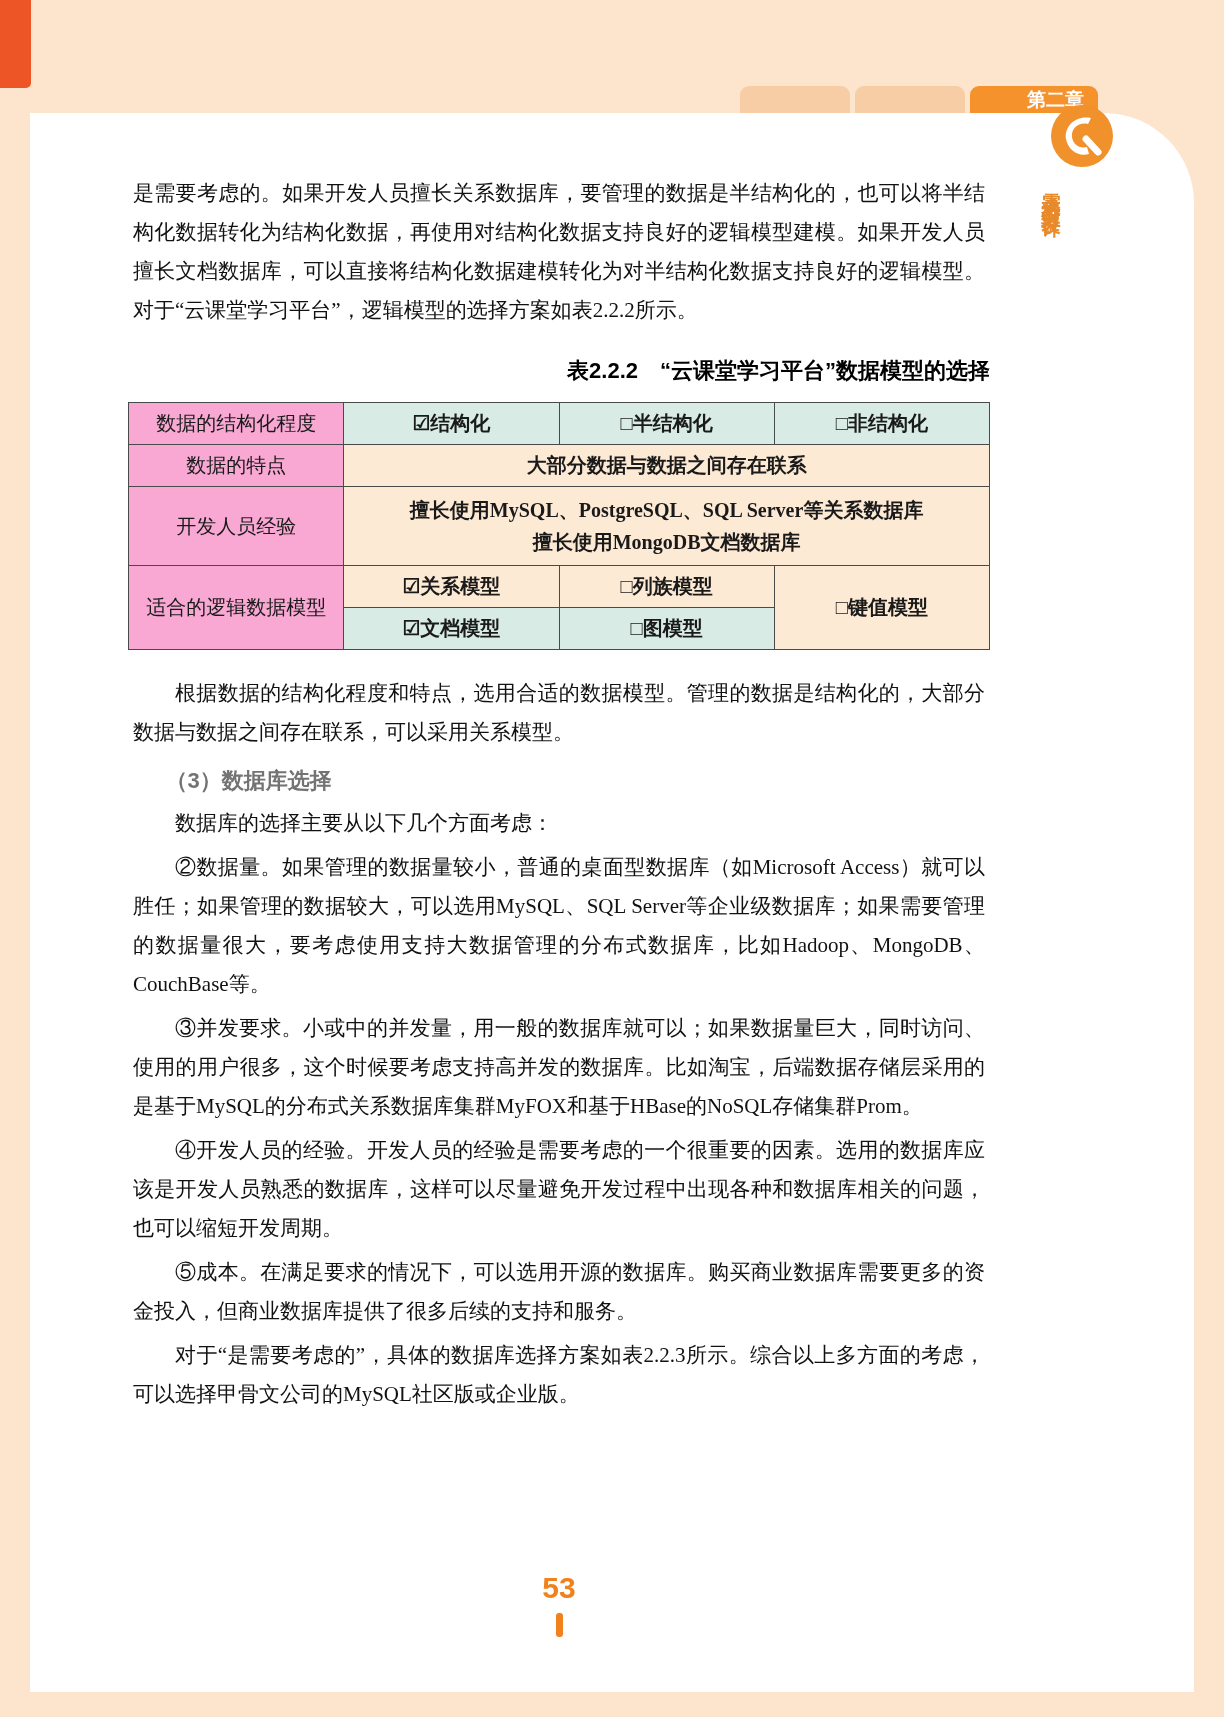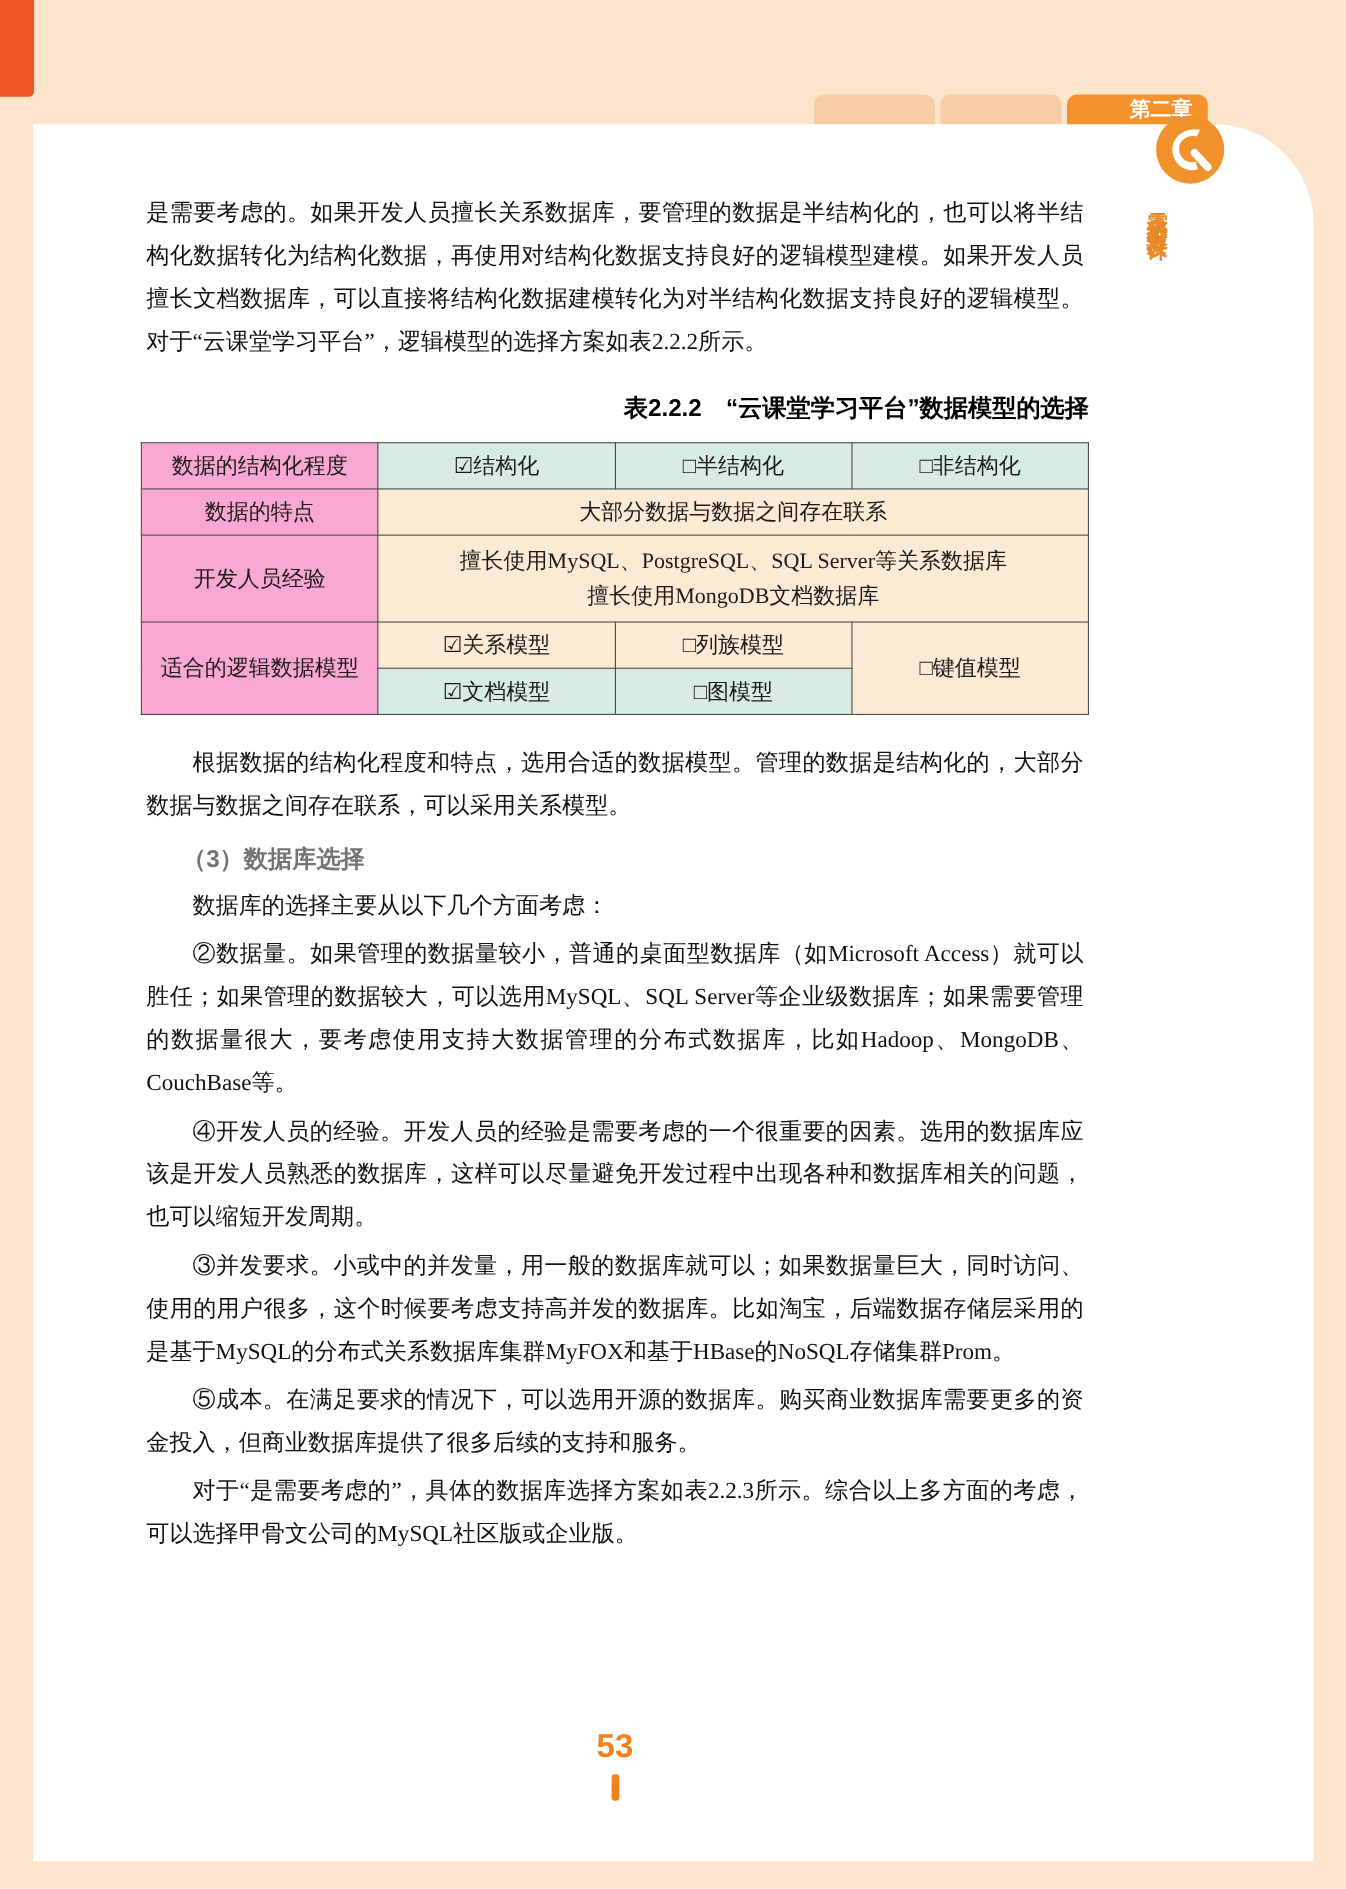--- a/index.html
+++ b/index.html
@@ -78,20 +78,21 @@
 
   table.model-table{
     width:100%;border-collapse:collapse;
     table-layout:fixed;
     margin-bottom:24px;
   }
   .model-table th,.model-table td{
     border:1.2px solid #4a4a4a;
     font-size:20px;color:#1a1a1a;
     padding:7px 6px;
+    font-weight:bold;
   }
   .model-table th{
     background:#f9a8d4;
     font-family:"Liberation Sans","DejaVu Sans",sans-serif;
     font-weight:normal;text-align:center;width:25%;
   }
   .model-table td{font-family:"Liberation Serif","DejaVu Serif",serif;}
   .cell-teal{background:#d8ece5;text-align:center;}
   .cell-peach{background:#fdead5;text-align:center;}
   .cell-left{text-align:center;padding-left:12px;}
@@ -175,22 +176,22 @@
         </tr>
       </tbody>
         </table>
 
       <p class="para">根据数据的结构化程度和特点，选用合适的数据模型。管理的数据是结构化的，大部分数据与数据之间存在联系，可以采用关系模型。</p>
 
       <h3 class="section-heading">（3）数据库选择</h3>
 
       <p class="para">数据库的选择主要从以下几个方面考虑：</p>
       <p class="para">②数据量。如果管理的数据量较小，普通的桌面型数据库（如Microsoft Access）就可以胜任；如果管理的数据较大，可以选用MySQL、SQL Server等企业级数据库；如果需要管理的数据量很大，要考虑使用支持大数据管理的分布式数据库，比如Hadoop、MongoDB、CouchBase等。</p>
+      <p class="para">③并发要求。小或中的并发量，用一般的数据库就可以；如果数据量巨大，同时访问、使用的用户很多，这个时候要考虑支持高并发的数据库。比如淘宝，后端数据存储层采用的是基于MySQL的分布式关系数据库集群MyFOX和基于HBase的NoSQL存储集群Prom。</p>
       <p class="para">④开发人员的经验。开发人员的经验是需要考虑的一个很重要的因素。选用的数据库应该是开发人员熟悉的数据库，这样可以尽量避免开发过程中出现各种和数据库相关的问题，也可以缩短开发周期。</p>
-      <p class="para">③并发要求。小或中的并发量，用一般的数据库就可以；如果数据量巨大，同时访问、使用的用户很多，这个时候要考虑支持高并发的数据库。比如淘宝，后端数据存储层采用的是基于MySQL的分布式关系数据库集群MyFOX和基于HBase的NoSQL存储集群Prom。</p>
       <p class="para">⑤成本。在满足要求的情况下，可以选用开源的数据库。购买商业数据库需要更多的资金投入，但商业数据库提供了很多后续的支持和服务。</p>
       <p class="para">对于“是需要考虑的”，具体的数据库选择方案如表2.2.3所示。综合以上多方面的考虑，可以选择甲骨文公司的MySQL社区版或企业版。</p>
 
     </div>
 
     <div class="footer">
       <div class="page-number">53</div>
       <div class="page-number-bar"></div>
     </div>
 

